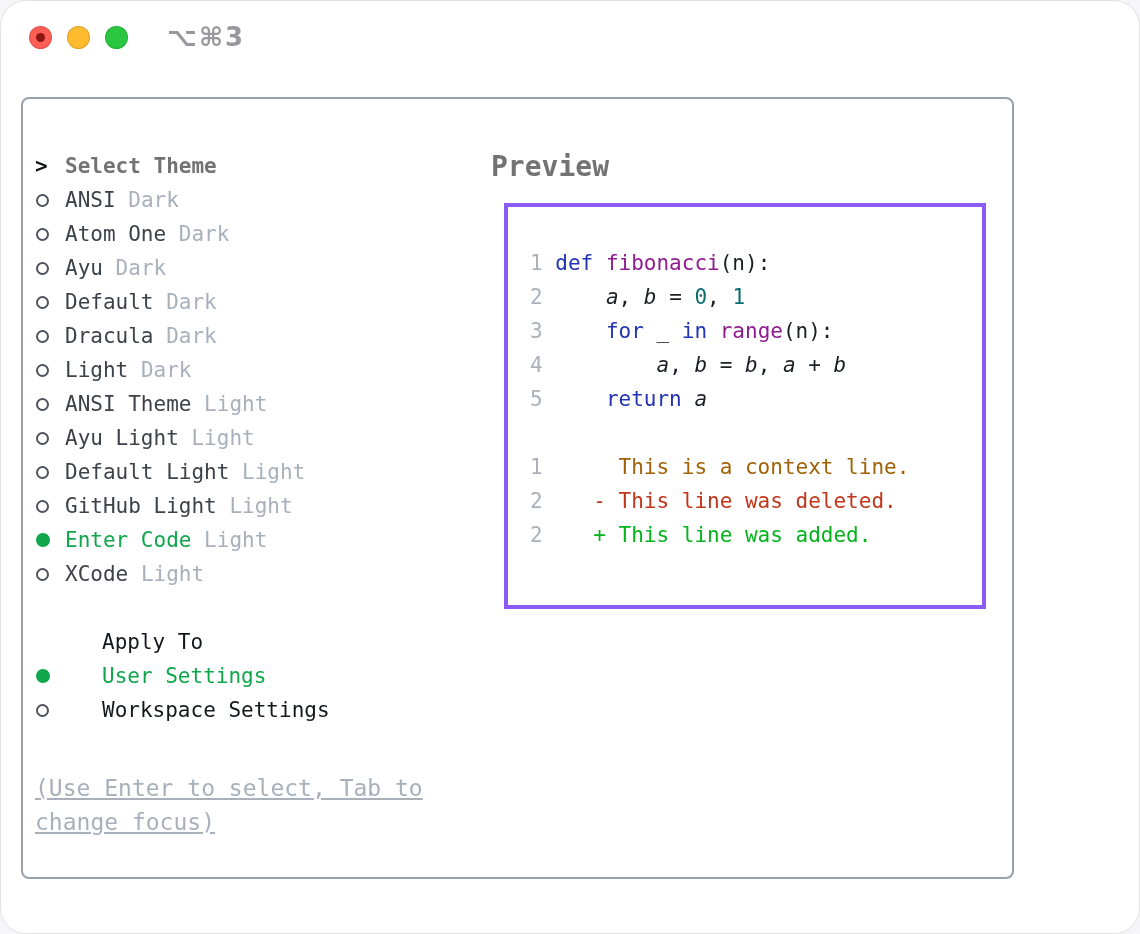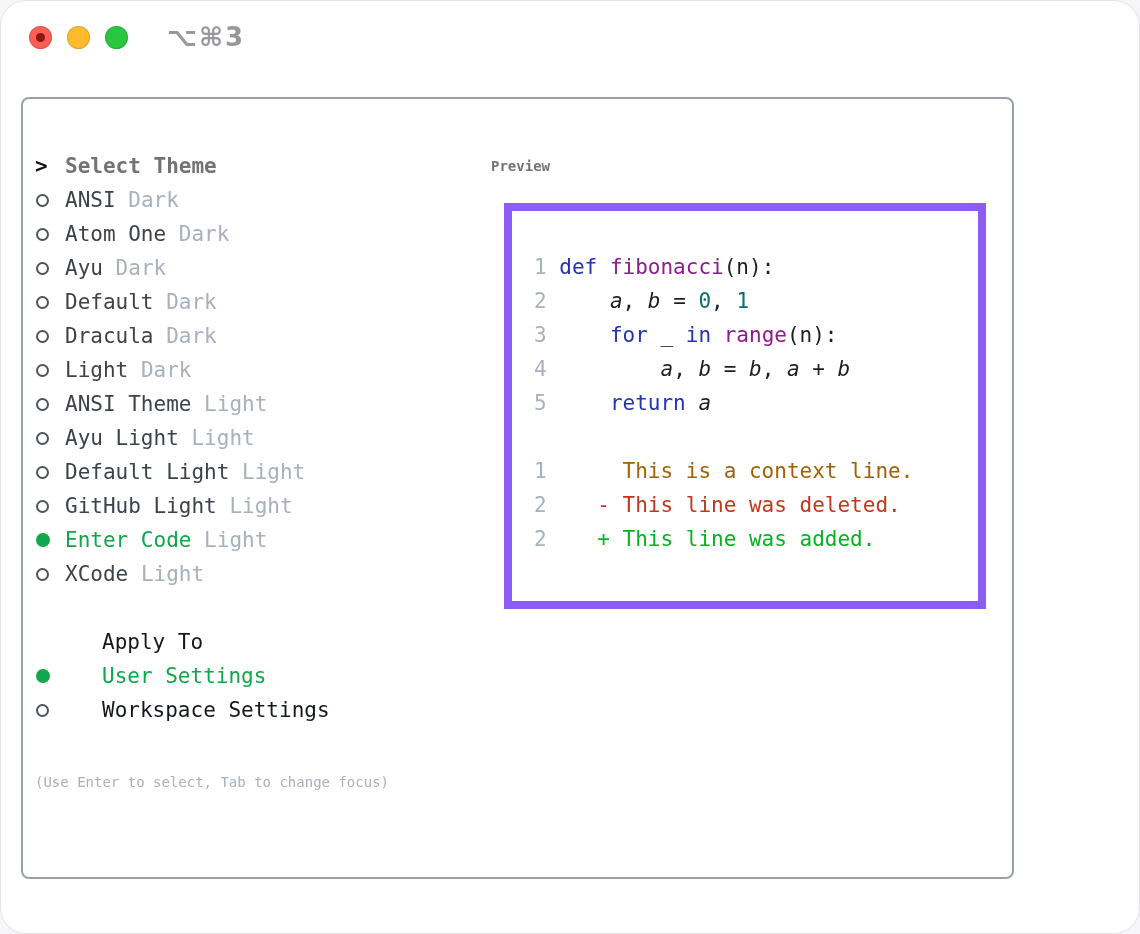--- a/index.html
+++ b/index.html
@@ -34,29 +34,30 @@
   .dot{width:13px;height:13px;border-radius:50%;box-sizing:border-box;
        border:2.5px solid #4d535a;margin-left:1px;}
   .dot.sel{border:none;background:var(--accent-green,#10a64b);width:14px;height:14px;}
   .hdr{font-weight:700;color:#737373;}
   .theme-name{color:#3c424a;}
   .theme-name.sel{color:var(--accent-green,#10a64b);}
   .variant{color:#a7b0bb;}
   .apply-label{color:#14181d;margin-left:37px;}
   .apply-label.sel{color:var(--accent-green,#10a64b);}
   .help{
-    margin-top:4px;width:432px;font-size:14px;line-height:34px;color:#a7b0bb;
+    margin-top:10px;width:432px;font-size:23px;line-height:34px;color:#a7b0bb;
     white-space:normal;
+    text-decoration:underline;
   }
   
   .rightcol{position:absolute;left:468px;top:50px;width:520px;}
-  .preview-hdr-row{height:34px;display:flex;align-items:center;font-size:14px;}
+  .preview-hdr-row{height:34px;display:flex;align-items:center;font-size:28px;}
   .preview-box{
     margin-top:20px;margin-left:13px;width:482px;height:406px;box-sizing:border-box;
-    border:8px solid #8b5cf6;background:#fff;
+    border:4px solid #8b5cf6;background:#fff;
     padding:39px 0 0 22px;overflow:hidden;
   }
   .cl{white-space:pre;font-size:21px;line-height:34px;height:34px;color:#1b1f24;}
   .lineno{color:#a8b1bc;}
   .tk-pl{color:#1b1f24;}
   .tk-kw{color:var(--keyword-blue,#2333b2);}
   .tk-fn{color:var(--function-magenta,#8f1b8f);}
   .tk-num{color:var(--number-teal,#0a6e6e);}
   .tk-id{color:#1b1f24;font-style:italic;}
   .tk-ctx{color:#a16207;}

